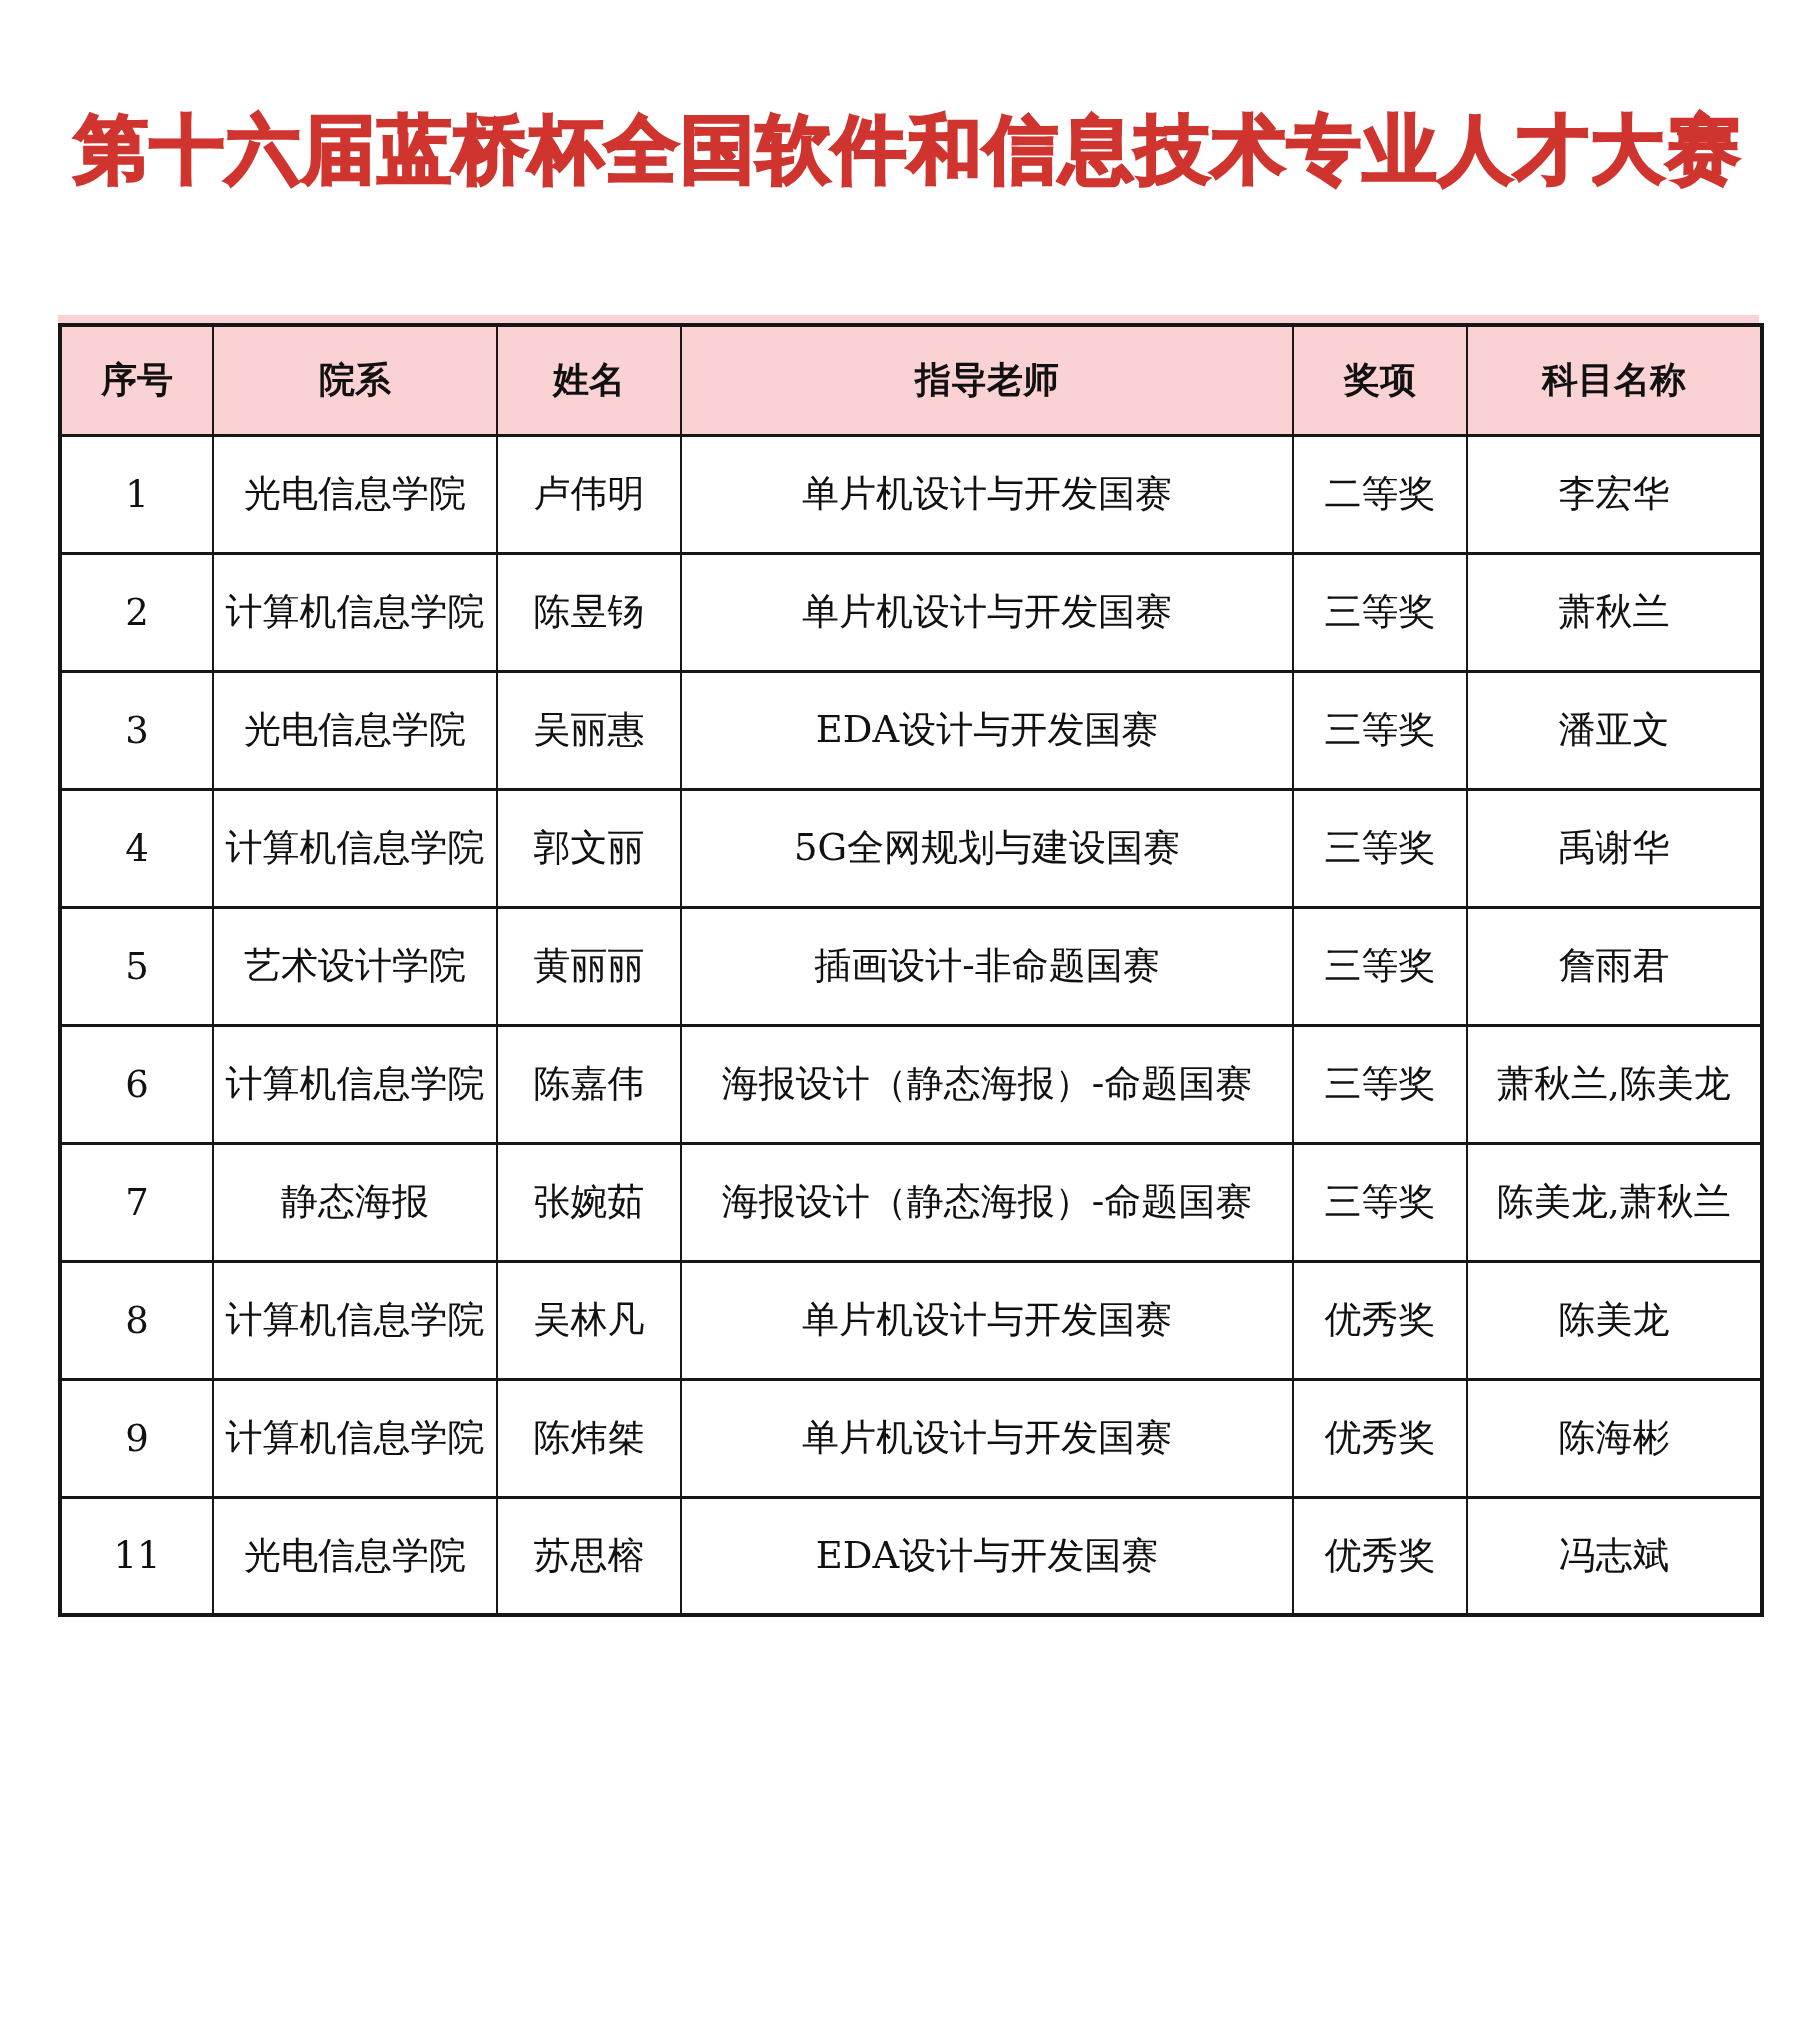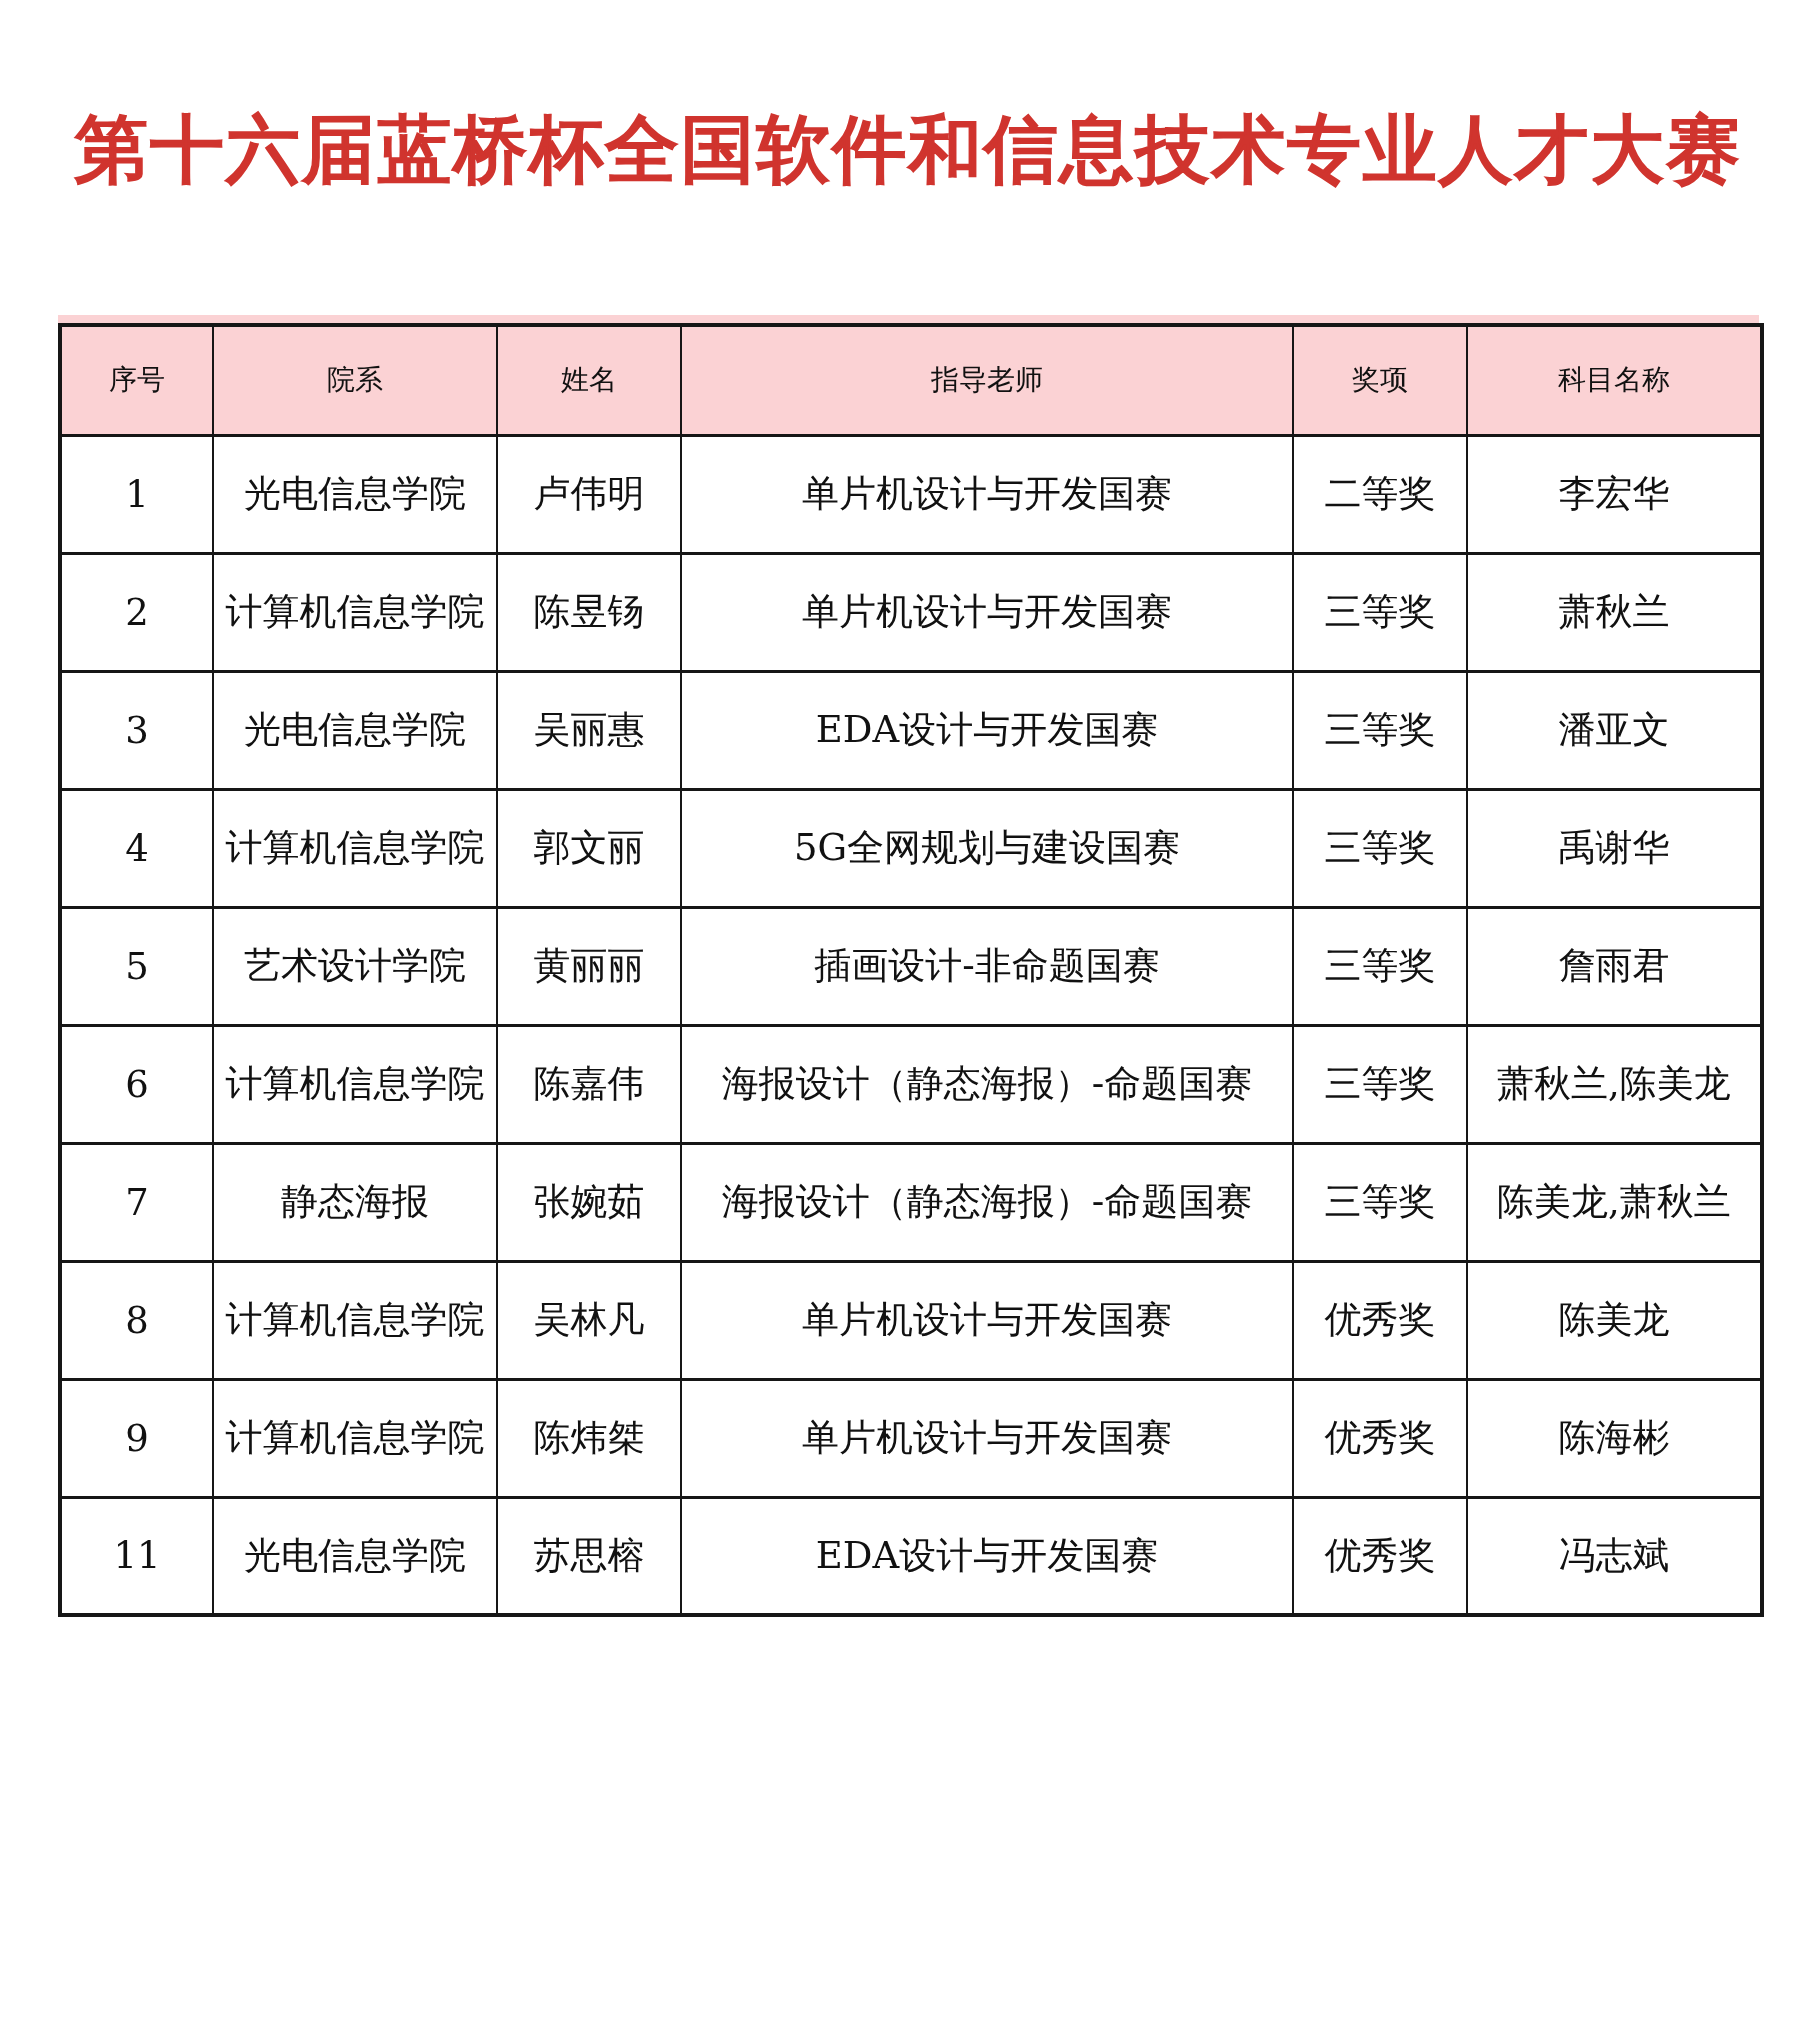--- a/index.html
+++ b/index.html
@@ -19,21 +19,21 @@
     height: 2023px;
     background: var(--page-bg);
     font-family: "DejaVu Serif", "Liberation Serif", serif;
     color: var(--text-color);
     overflow: hidden;
   }
   .title-block {
     margin-top: 73px;
     text-align: center;
     font-family: "DejaVu Sans", "Liberation Sans", sans-serif;
-    font-weight: 400;
+    font-weight: 700;
     font-size: 74px;
     line-height: 153px;
     color: var(--title-color);
     letter-spacing: 1.8px;
     -webkit-text-stroke: 2.7px var(--title-color);
   }
   .table-wrap {
     margin: 89px 58px 0 58px;
     width: 1701px;
   }
@@ -53,22 +53,22 @@
     border-top-width: 3.5px;
     border-bottom-width: 3.5px;
     text-align: center;
     vertical-align: middle;
     padding: 0 5.3px;
     overflow: hidden;
   }
   table.awards th {
     height: 110px;
     background: var(--header-bg);
-    font-weight: normal;
-    font-size: 28px;
+    font-weight: bold;
+    font-size: 36px;
   }
   table.awards td {
     height: 118px;
     background: #ffffff;
     font-size: 37px;
     font-weight: normal;
   }
   
   col.c-no        { width: 153px; }
   col.c-department{ width: 284px; }

